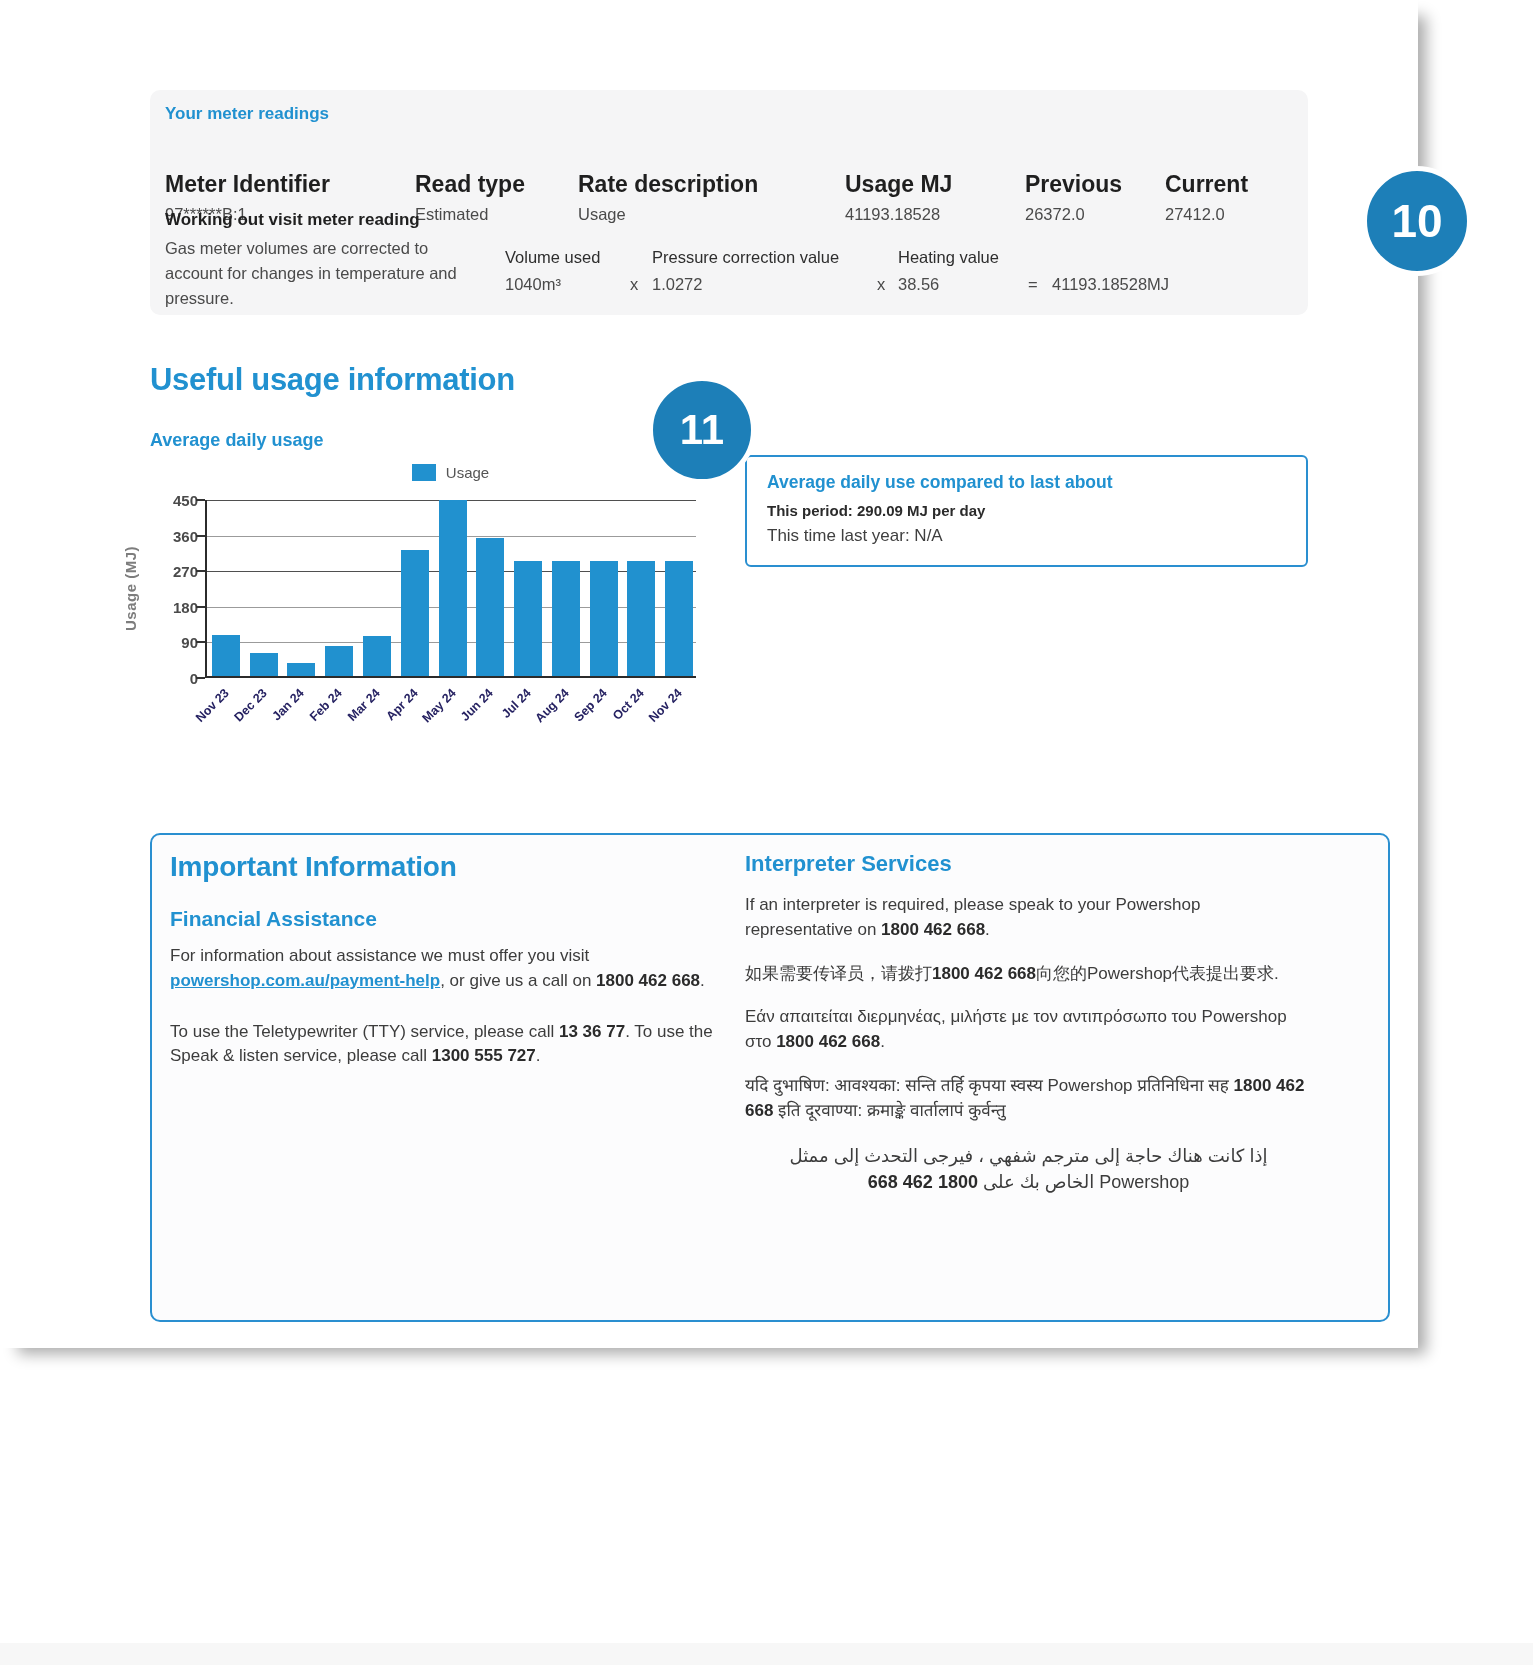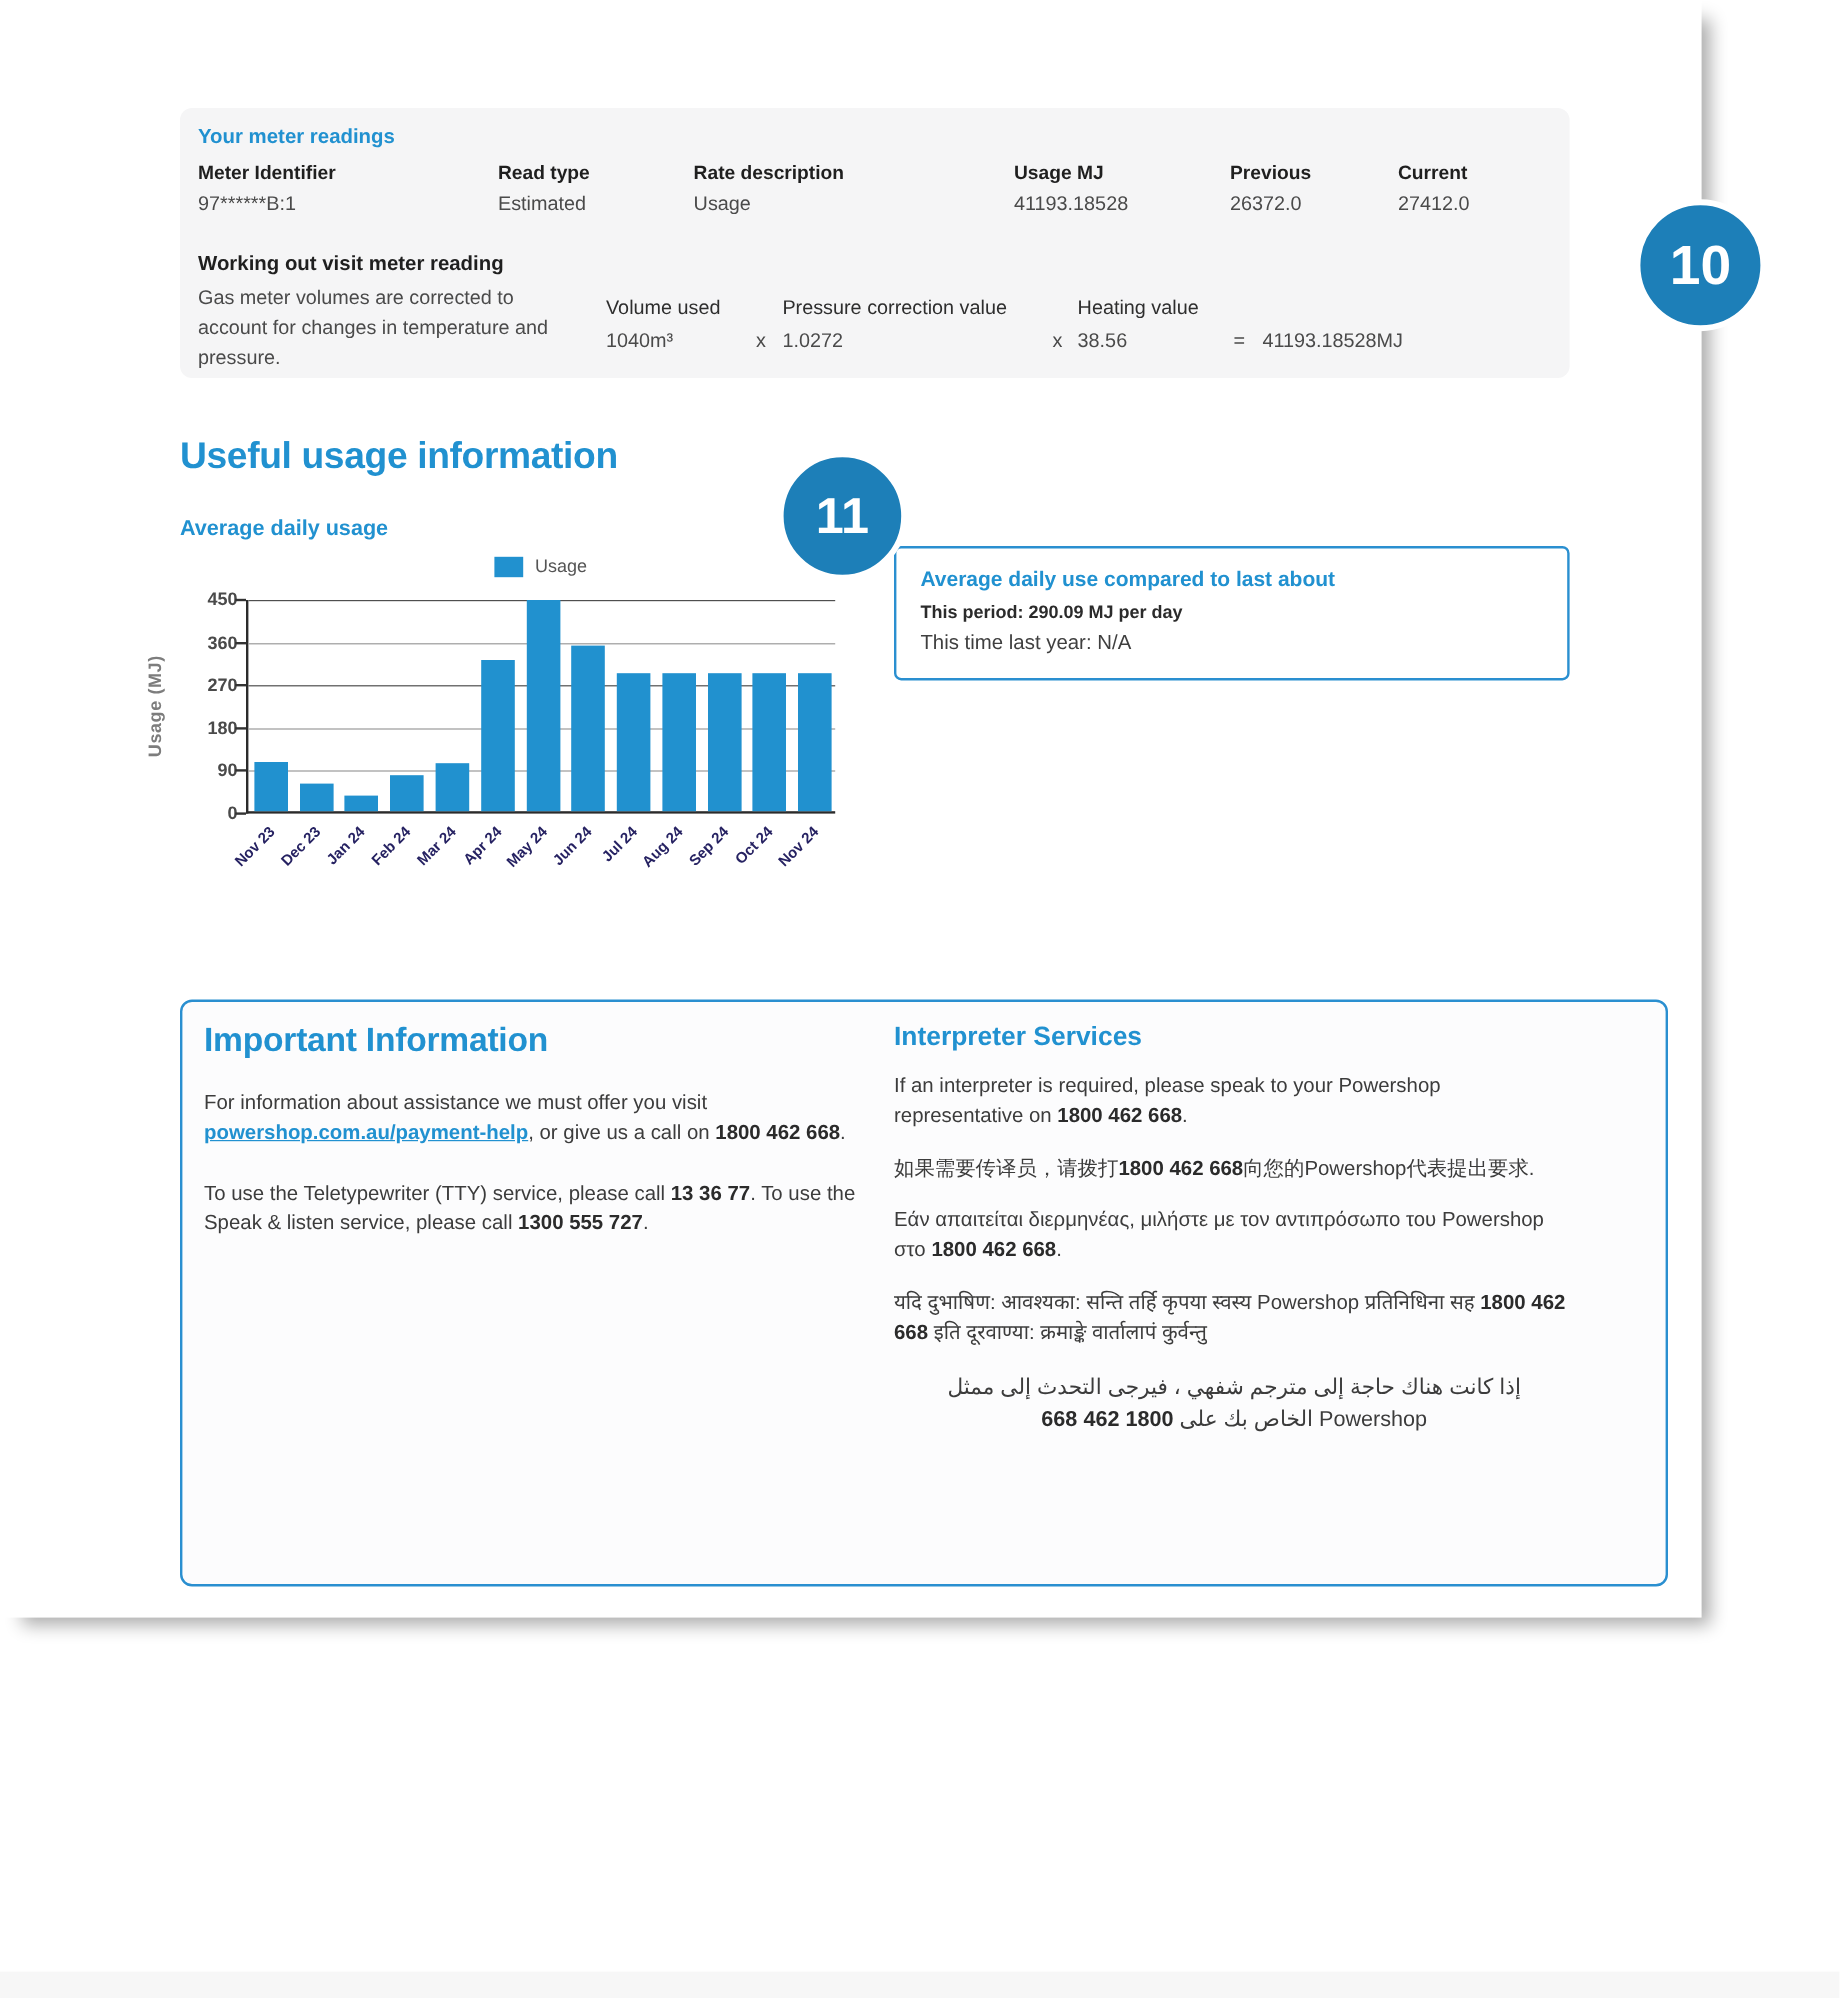--- a/index.html
+++ b/index.html
@@ -18,21 +18,21 @@
     position: absolute; left: 0; top: 1643px; width: 1533px; height: 22px;
     background: #f7f7f7;
   }
   
   .panel {
     position: absolute; left: 150px; top: 90px; width: 1158px; height: 225px;
     background: #f5f5f6; border-radius: 10px; z-index: 1;
   }
   .panel-title { position: absolute; left: 15px; top: 14px; font-size: 17px; font-weight: 700; color: #2191d0; }
   .col { position: absolute; top: 46px; }
-  .col .h { font-size: 16px; font-weight: 700; color: #1f1f1f; }
+  .col .h { font-size: 23px; font-weight: 700; color: #1f1f1f; margin-top: 35px; }
   .col .v { margin-top: 7px; font-size: 16.5px; color: #4a4a4a; }
   .working-title { position: absolute; left: 15px; top: 120px; font-size: 17px; font-weight: 700; color: #1f1f1f; }
   .working-desc  { position: absolute; left: 15px; top: 146px; width: 302px; font-size: 16.5px; line-height: 1.5; color: #4a4a4a; }
   .calc-label { position: absolute; top: 158px; font-size: 16.5px; color: #2e2e2e; }
   .calc-value { position: absolute; top: 185px; font-size: 16.5px; color: #4a4a4a; }
   .calc-op    { position: absolute; top: 185px; font-size: 16.5px; color: #4a4a4a; }
   
   .badge {
     position: absolute; border-radius: 50%; background: #1d7fb8; border: 5px solid #ffffff;
     color: #ffffff; display: flex; align-items: center; justify-content: center;
@@ -206,20 +206,21 @@
 
 <div class="compare-box">
   <div class="t">Average daily use compared to last about</div>
   <div class="l2">This period: 290.09 MJ per day</div>
   <div class="l3">This time last year: N/A</div>
 </div>
 
 <div class="important-box">
   <div class="imp-left">
     <h2>Important Information</h2>
+    <h3>Financial Assistance</h3>
     <p class="gap-after"><span>For information about assistance we must offer you visit </span><a class="doc-link" href="#">powershop.com.au/payment-help</a><span>, or give us a call on </span><span class="bold">1800 462 668</span><span>.</span></p>
     <p><span>To use the Teletypewriter (TTY) service, please call </span><span class="bold">13 36 77</span><span>. To use the Speak &amp; listen service, please call </span><span class="bold">1300 555 727</span><span>.</span></p>
   </div>
 
   <div class="imp-right">
     <h3>Interpreter Services</h3>
     <p><span>If an interpreter is required, please speak to your Powershop representative on </span><span class="bold">1800 462 668</span><span>.</span></p>
     <p><span>如果需要传译员，请拨打</span><span class="bold">1800 462 668</span><span>向您的Powershop代表提出要求.</span></p>
     <p><span>Εάν απαιτείται διερμηνέας, μιλήστε με τον αντιπρόσωπο του Powershop στο </span><span class="bold">1800 462 668</span><span>.</span></p>
     <p><span>यदि दुभाषिण: आवश्यका: सन्ति तर्हि कृपया स्वस्य Powershop प्रतिनिधिना सह </span><span class="bold">1800 462 668</span><span> इति दूरवाण्या: क्रमाङ्के वार्तालापं कुर्वन्तु</span></p>

